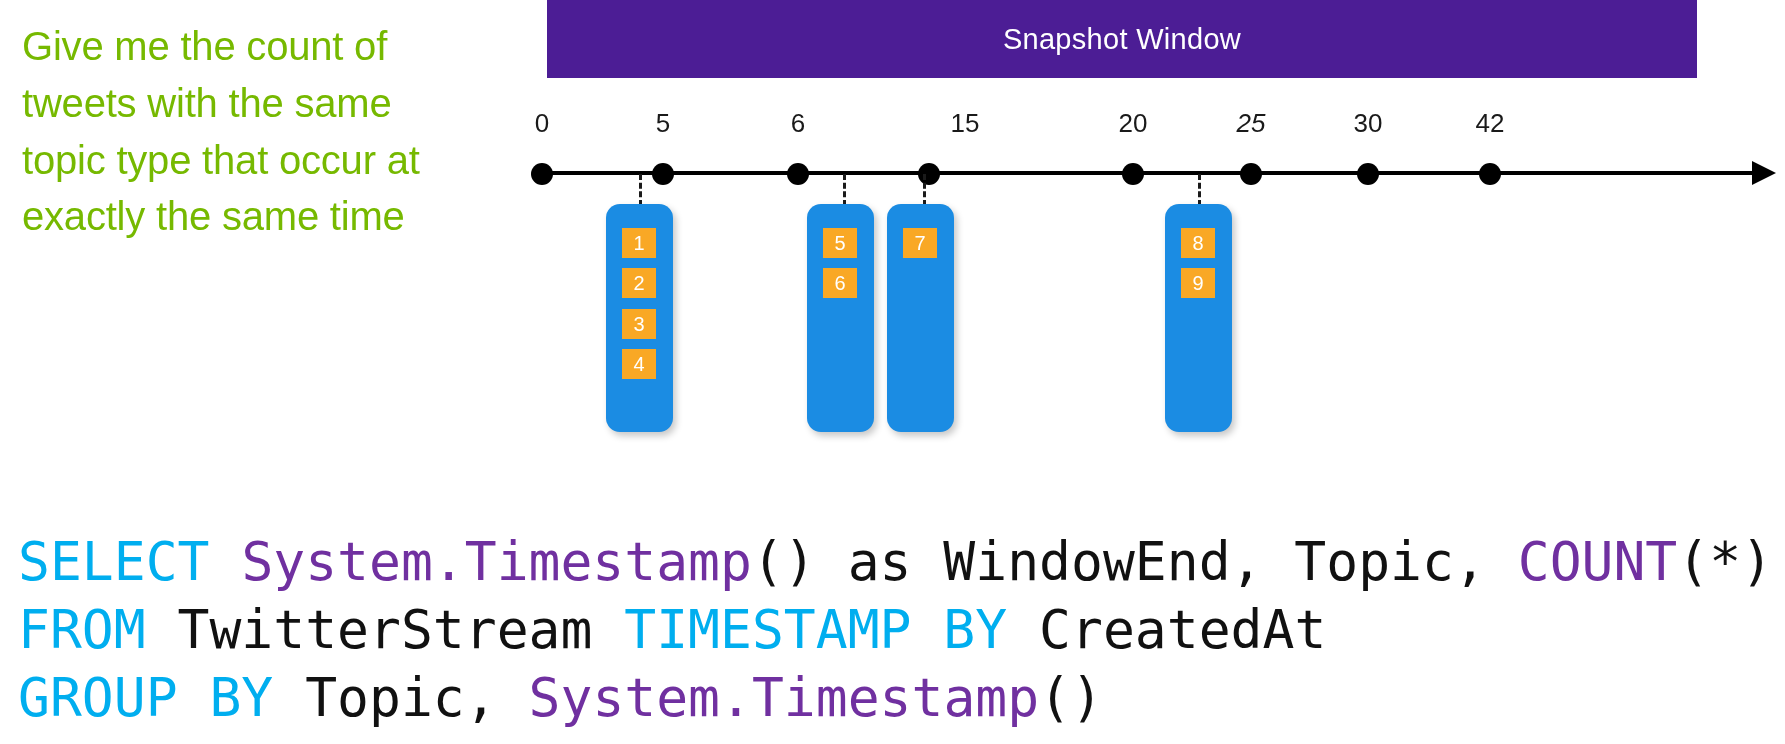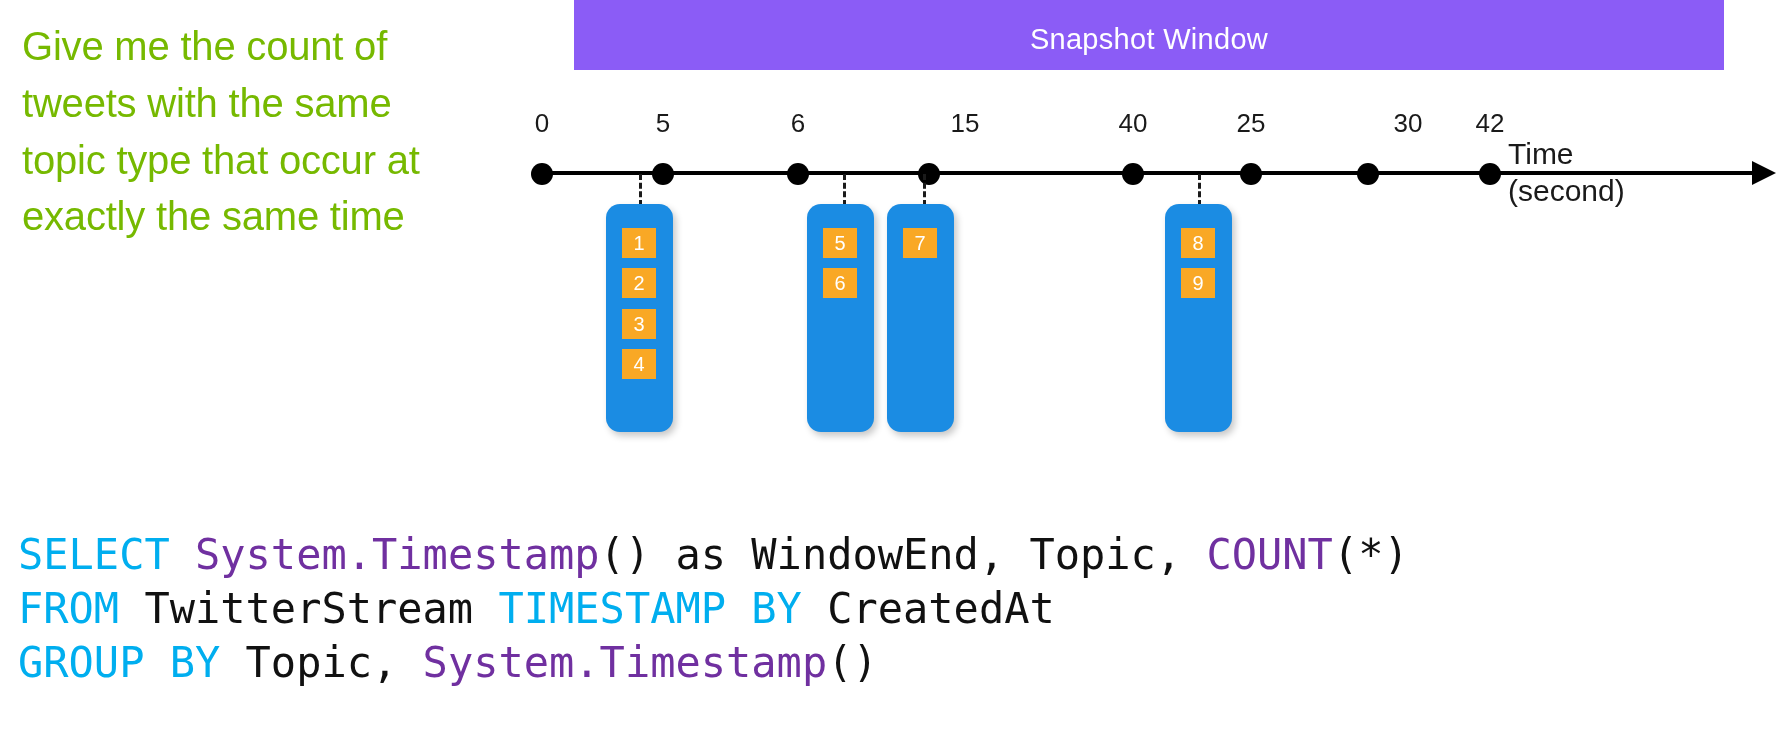--- a/index.html
+++ b/index.html
@@ -25,25 +25,25 @@
     font-size: 40px;
     line-height: 1.42;
     color: #76B900;
     letter-spacing: -0.2px;
     white-space: pre-line;
   }
 
   
   #snapshot-window-bar {
     position: absolute;
-    left: 574px;
+    left: 547px;
     top: 0px;
     width: 1150px;
-    height: 70px;
-    background: #8b5cf6;
+    height: 78px;
+    background: #4c1d95;
   }
   #snapshot-window-label {
     position: absolute;
     left: 0;
     top: 0;
     width: 100%;
     height: 78px;
     display: flex;
     align-items: center;
     justify-content: center;
@@ -137,51 +137,49 @@
     justify-content: center;
     line-height: 1;
   }
 
   
   #sql-block {
     position: absolute;
     left: 18px;
     top: 528px;
     font-family: "DejaVu Sans Mono", monospace;
-    font-size: 42px;
+    font-size: 53px;
     line-height: 1.28;
     color: #111111;
     white-space: pre;
   }
   .kw-blue   { color: #00AEEF; }
   .kw-purple { color: #7030A0; }
   .kw-black  { color: #111111; }
 </style>
 </head>
 <body>
 
 <div id="prompt-text">Give me the count of tweets with the same topic type that occur at exactly the same time</div>
 
 <div id="snapshot-window-bar">
   <div id="snapshot-window-label">Snapshot Window</div>
 </div>
 
 <div id="timeline">
   <div id="axis-line"></div>
   <div id="axis-arrow"></div>
-  <div id="axis-title">Time
-(second)</div>
   <div id="tick-labels">
       <div class="tick-label" style="left: 542px;">0</div>
       <div class="tick-label" style="left: 663px;">5</div>
       <div class="tick-label" style="left: 798px;">6</div>
       <div class="tick-label" style="left: 929px; margin-left: 36px;">15</div>
-      <div class="tick-label" style="left: 1133px;">40</div>
-      <div class="tick-label" style="left: 1251px;">25</div>
-      <div class="tick-label" style="left: 1368px; margin-left: 40px;">30</div>
+      <div class="tick-label" style="left: 1133px;">20</div>
+      <div class="tick-label" style="left: 1251px; font-style: italic;">25</div>
+      <div class="tick-label" style="left: 1368px;">30</div>
       <div class="tick-label" style="left: 1490px;">42</div>
     </div>
   <div id="tick-dots">
       <div class="tick-dot" style="left: 542px;"></div>
       <div class="tick-dot" style="left: 663px;"></div>
       <div class="tick-dot" style="left: 798px;"></div>
       <div class="tick-dot" style="left: 929px;"></div>
       <div class="tick-dot" style="left: 1133px;"></div>
       <div class="tick-dot" style="left: 1251px;"></div>
       <div class="tick-dot" style="left: 1368px;"></div>

